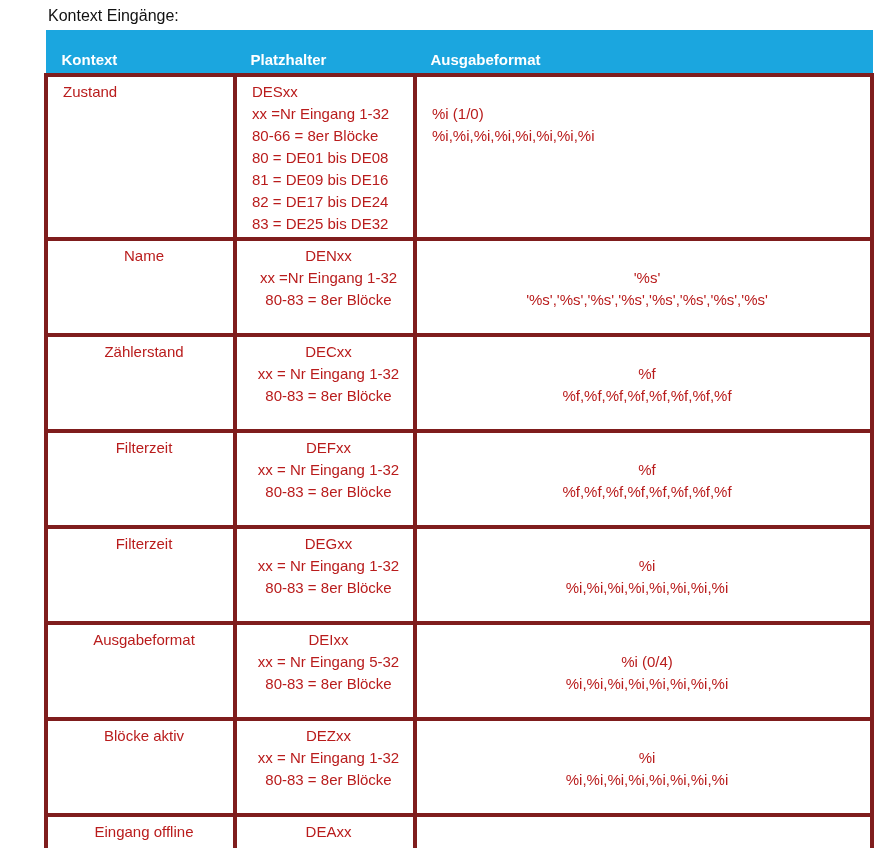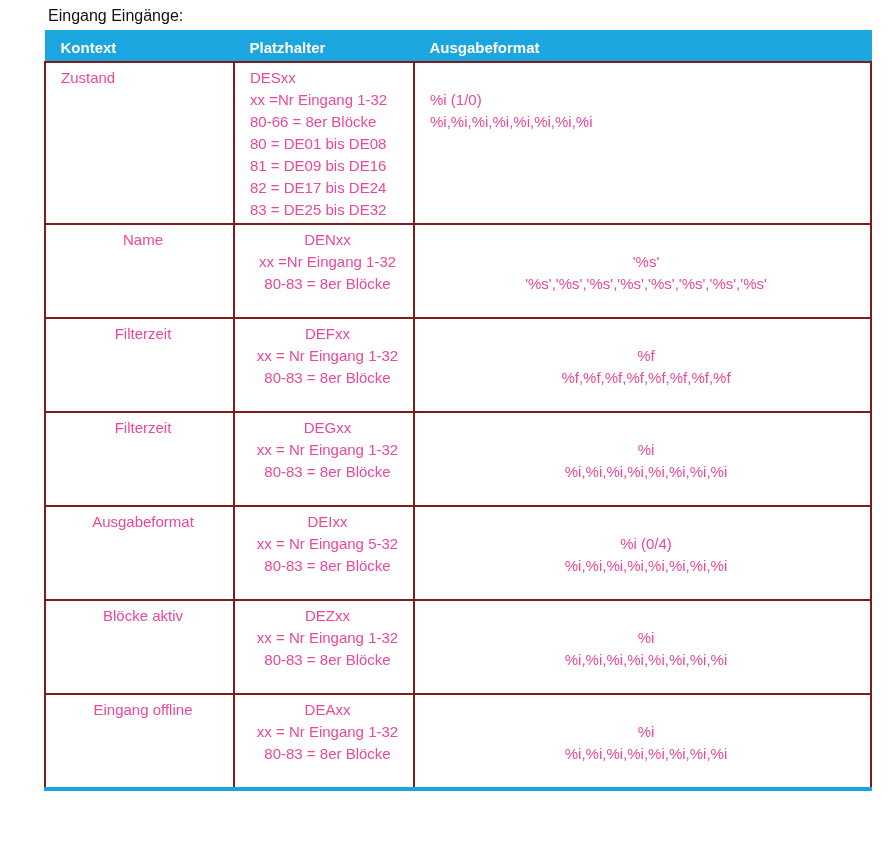--- a/index.html
+++ b/index.html
@@ -37,44 +37,44 @@
   .fmt-table col.c1 { width: 189px; }
   .fmt-table col.c2 { width: 180px; }
   .fmt-table col.c3 { width: 457px; }
   .fmt-table th {
     background: #1BA6DF;
     color: #ffffff;
     font-weight: bold;
     text-align: left;
     font-size: 15px;
     height: 26px;
-    padding: 4px 8px 0 15px;
+    padding: 16px 8px 0 15px;
     border: 1px solid #1BA6DF;
   }
   .fmt-table td {
     vertical-align: top;
-    border: 2px solid #7f1d1d;
+    border: 4px solid #7f1d1d;
     padding: 4px 8px 2px 15px;
     white-space: pre-line;
-    color: #ec4899;
+    color: #b91c1c;
   }
   .fmt-table tbody tr:not(:first-child) td {
     padding-bottom: 22px;
     text-align: center;
   }
   .fmt-table tbody tr:last-child td {
     border-bottom: 4px solid #1BA6DF;
   }
 </style>
 </head>
 <body>
 
 <div class="page">
 
-  <div class="doc-title">Eingang Eingänge:</div>
+  <div class="doc-title">Kontext Eingänge:</div>
 
   <table class="fmt-table">
     <colgroup>
         <col class="c1">
         <col class="c2">
         <col class="c3">
       </colgroup>
     <thead>
       <tr>
         <th>Kontext</th>
@@ -97,20 +97,29 @@
 %i,%i,%i,%i,%i,%i,%i,%i</td>
       </tr>
       <tr>
         <td>Name</td>
         <td>DENxx
 xx =Nr Eingang 1-32
 80-83 = 8er Blöcke</td>
         <td>
 '%s'
 '%s','%s','%s','%s','%s','%s','%s','%s'</td>
+      </tr>
+      <tr>
+        <td>Zählerstand</td>
+        <td>DECxx
+xx = Nr Eingang 1-32
+80-83 = 8er Blöcke</td>
+        <td>
+%f
+%f,%f,%f,%f,%f,%f,%f,%f</td>
       </tr>
       <tr>
         <td>Filterzeit</td>
         <td>DEFxx
 xx = Nr Eingang 1-32
 80-83 = 8er Blöcke</td>
         <td>
 %f
 %f,%f,%f,%f,%f,%f,%f,%f</td>
       </tr>

